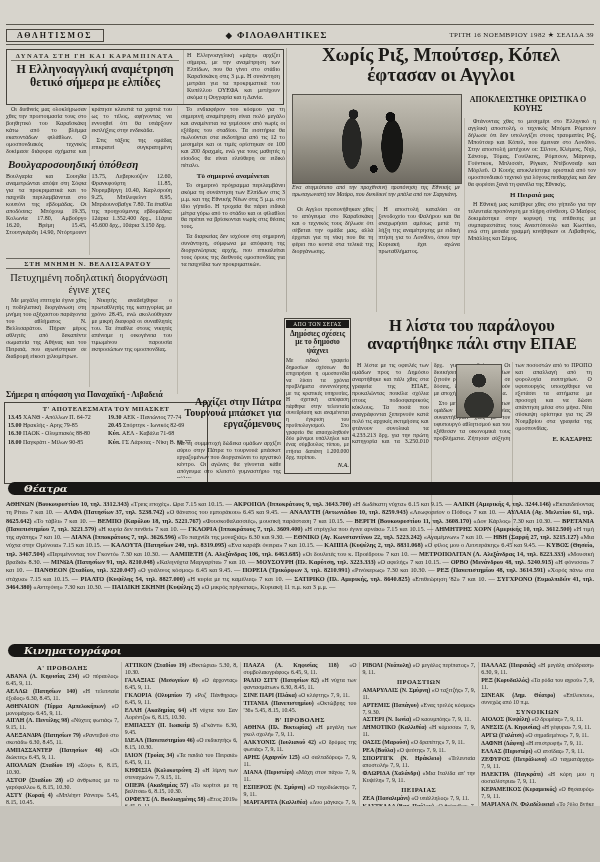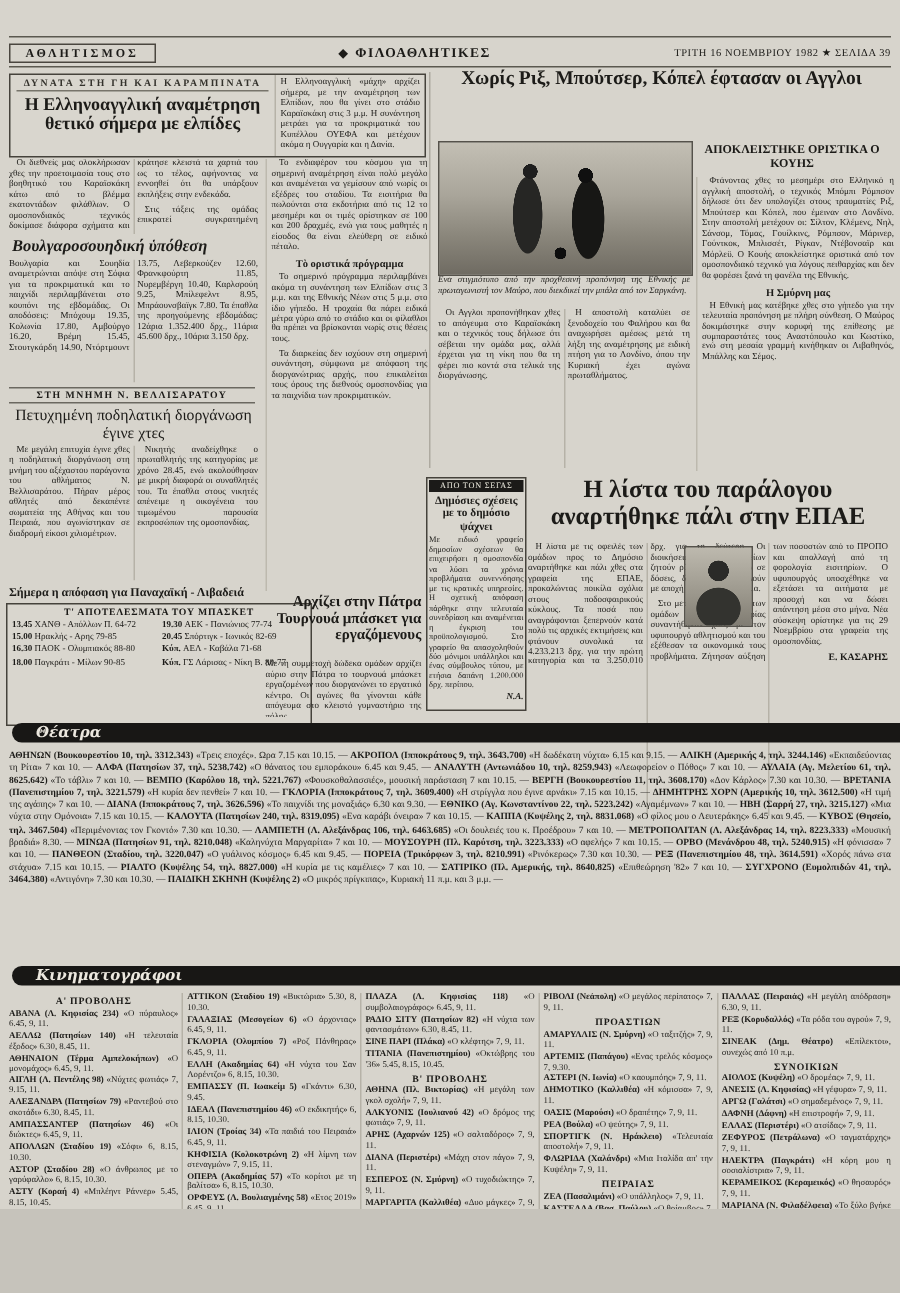--- a/index.html
+++ b/index.html
@@ -33,21 +33,21 @@
              border-top:1px solid #6b6860;border-bottom:1px solid #6b6860;padding:1px 0;}
   .mem-headline{left:6px;top:272px;width:166px;font-size:10.5px;font-weight:normal;line-height:1.1;text-align:center;}
   .mem-cols{left:6px;top:297px;width:166px;height:90px;column-count:2;column-gap:5px;column-rule:1px solid #b6b2a7;}
   .today-line{left:6px;top:390px;width:192px;font-size:8px;font-weight:bold;text-align:left;}
   .results-box{left:4px;top:402px;width:196px;height:76px;border:1px solid #45423b;padding:2px 3px;background:#d9d6ce;}
   .results-title{font-size:6.5px;font-weight:bold;text-align:center;margin-bottom:2px;letter-spacing:.5px;}
   .results-list{column-count:2;column-gap:4px;font-size:6px;line-height:1.2;}
   .score-line{margin-bottom:1px;}
   .vrule{left:286px;top:48px;width:1px;height:264px;background:#aeaaa0;}
   
-  .eng-headline{left:290px;top:45px;width:302px;font-size:13px;font-weight:bold;line-height:1.06;text-align:center;}
+  .eng-headline{left:290px;top:45px;width:302px;font-size:19px;font-weight:bold;line-height:1.06;text-align:center;}
   .photo-main{left:292px;top:94px;width:168px;height:88px;border:1px solid #55524b;background:
      radial-gradient(circle 5px at 36% 22%, #1e1e1e 97%, transparent),
      radial-gradient(ellipse 10px 26px at 35% 55%, #262624 97%, transparent),
      radial-gradient(circle 5px at 58% 25%, #101010 97%, transparent),
      radial-gradient(ellipse 11px 27px at 59% 58%, #171715 97%, transparent),
      radial-gradient(circle 4px at 48% 84%, #0d0d0d 97%, transparent),
      linear-gradient(180deg,#c3bfb4 0%,#a9a59a 40%,#8b877c 70%,#6f6b62 100%);}
   .eng-caption{left:292px;top:184px;width:168px;font-size:5.9px;font-style:italic;text-align:justify;line-height:1.15;}
   .kouis-head{left:464px;top:95px;width:128px;font-size:8px;font-weight:bold;text-align:center;line-height:1.15;}
   .kouis-col{left:464px;top:118px;width:128px;height:196px;border-left:1px solid #bdb9ae;padding-left:3px;}
@@ -105,21 +105,21 @@
     </div>
     <div class="lead-right t6">Η Ελληνοαγγλική «μάχη» αρχίζει σήμερα, με την αναμέτρηση των Ελπίδων, που θα γίνει στο στάδιο Καραϊσκάκη στις 3 μ.μ. Η συνάντηση μετράει για τα προκριματικά του Κυπέλλου ΟΥΕΦΑ και μετέχουν ακόμα η Ουγγαρία και η Δανία.</div>
   </div>
   <div class="abs lead-cols t6">
     <p>Οι διεθνείς μας ολοκλήρωσαν χθες την προετοιμασία τους στο βοηθητικό του Καραϊσκάκη κάτω από το βλέμμα εκατοντάδων φιλάθλων. Ο ομοσπονδιακός τεχνικός δοκίμασε διάφορα σχήματα και κράτησε κλειστά τα χαρτιά του ως το τέλος, αφήνοντας να εννοηθεί ότι θα υπάρξουν εκπλήξεις στην ενδεκάδα.</p>
     <p>Στις τάξεις της ομάδας επικρατεί συγκρατημένη αισιοδοξία για ένα θετικό αποτέλεσμα, που θα κρατήσει ζωντανές τις ελπίδες της πρόκρισης στην τελική φάση του θεσμού.</p>
   </div>
 
   <div class="abs c1-col t6">
     <p>Το ενδιαφέρον του κόσμου για τη σημερινή αναμέτρηση είναι πολύ μεγάλο και αναμένεται να γεμίσουν από νωρίς οι εξέδρες του σταδίου. Τα εισιτήρια θα πωλούνται στα εκδοτήρια από τις 12 το μεσημέρι και οι τιμές ορίστηκαν σε 100 και 200 δραχμές, ενώ για τους μαθητές η είσοδος θα είναι ελεύθερη σε ειδικό πέταλο.</p>
-    <div class="mini-head">Τὸ οριστικά πρόγραμμα</div>
+    <div class="mini-head">Τὸ σημερινό αναμένεται</div>
     <p>Το σημερινό πρόγραμμα περιλαμβάνει ακόμα τη συνάντηση των Ελπίδων στις 3 μ.μ. και της Εθνικής Νέων στις 5 μ.μ. στο ίδιο γήπεδο. Η τροχαία θα πάρει ειδικά μέτρα γύρω από το στάδιο και οι φίλαθλοι θα πρέπει να βρίσκονται νωρίς στις θέσεις τους.</p>
     <p>Τα διαρκείας δεν ισχύουν στη σημερινή συνάντηση, σύμφωνα με απόφαση της διοργανώτριας αρχής, που επικαλείται τους όρους της διεθνούς ομοσπονδίας για τα παιχνίδια των προκριματικών.</p>
   </div>
 
   <div class="abs bulg-head">Βουλγαροσουηδική ὑπόθεση</div>
   <div class="abs bulg-cols t6">Βουλγαρία και Σουηδία αναμετρώνται απόψε στη Σόφια για τα προκριματικά και το παιχνίδι περιλαμβάνεται στο κουπόνι της εβδομάδας. Οι αποδόσεις: Μπόχουμ 19.35, Κολωνία 17.80, Αμβούργο 16.20, Βρέμη 15.45, Στουτγκάρδη 14.90, Ντόρτμουντ 13.75, Λεβερκούζεν 12.60, Φρανκφούρτη 11.85, Νυρεμβέργη 10.40, Καρλσρούη 9.25, Μπίλεφελντ 8.95, Μπράουνσβαϊγκ 7.80. Τα έπαθλα της προηγούμενης εβδομάδας: 12άρια 1.352.400 δρχ., 11άρια 45.600 δρχ., 10άρια 3.150 δρχ.</div>
 
   <div class="abs mem-label">ΣΤΗ ΜΝΗΜΗ Ν. ΒΕΛΛΙΣΑΡΑΤΟΥ</div>
   <div class="abs mem-headline">Πετυχημένη ποδηλατική διοργάνωση έγινε χτες</div>
   <div class="abs mem-cols t6">
@@ -144,21 +144,21 @@
   </div>
 
   <div class="abs vrule"></div>
 
   <div class="abs eng-headline">Χωρίς Ριξ, Μπούτσερ, Κόπελ έφτασαν οι Αγγλοι</div>
   <div class="abs photo-main"></div>
   <div class="abs eng-caption">Ενα στιγμιότυπο από την προχθεσινή προπόνηση της Εθνικής με πρωταγωνιστή τον Μαύρο, που διεκδικεί την μπάλα από τον Σαργκάνη.</div>
   <div class="abs kouis-head">ΑΠΟΚΛΕΙΣΤΗΚΕ ΟΡΙΣΤΙΚΑ Ο ΚΟΥΗΣ</div>
   <div class="abs kouis-col t6">
     <p>Φτάνοντας χθες το μεσημέρι στο Ελληνικό η αγγλική αποστολή, ο τεχνικός Μπόμπι Ρόμπσον δήλωσε ότι δεν υπολογίζει στους τραυματίες Ριξ, Μπούτσερ και Κόπελ, που έμειναν στο Λονδίνο. Στην αποστολή μετέχουν οι: Σίλτον, Κλέμενς, Νηλ, Σάνσομ, Τόμας, Γουίλκινς, Ρόμπσον, Μάρινερ, Γούντκοκ, Μπλισσέτ, Ρίγκαν, Ντέβονσαϊρ και Μόρλεϋ. Ο Κουής αποκλείστηκε οριστικά από τον ομοσπονδιακό τεχνικό για λόγους πειθαρχίας και δεν θα φορέσει ξανά τη φανέλα της Εθνικής.</p>
-    <div class="mini-head">Η Σμύρνη μας</div>
+    <div class="mini-head">Η Πειραιά μας</div>
     <p>Η Εθνική μας κατέβηκε χθες στο γήπεδο για την τελευταία προπόνηση με πλήρη σύνθεση. Ο Μαύρος δοκιμάστηκε στην κορυφή της επίθεσης με συμπαραστάτες τους Αναστόπουλο και Κωστίκο, ενώ στη μεσαία γραμμή κινήθηκαν οι Λιβαθηνός, Μπάλλης και Σέμος.</p>
   </div>
   <div class="abs eng-cols t6">
     <p>Οι Αγγλοι προπονήθηκαν χθες το απόγευμα στο Καραϊσκάκη και ο τεχνικός τους δήλωσε ότι σέβεται την ομάδα μας, αλλά έρχεται για τη νίκη που θα τη φέρει πιο κοντά στα τελικά της διοργάνωσης.</p>
     <p>Η αποστολή καταλύει σε ξενοδοχείο του Φαλήρου και θα αναχωρήσει αμέσως μετά τη λήξη της αναμέτρησης με ειδική πτήση για το Λονδίνο, όπου την Κυριακή έχει αγώνα πρωταθλήματος.</p>
   </div>
 
   <div class="abs segas-box">
     <div class="segas-label">ΑΠΟ ΤΟΝ ΣΕΓΑΣ</div>
     <div class="segas-headline">Δημόσιες σχέσεις με το δημόσιο ψάχνει</div>

